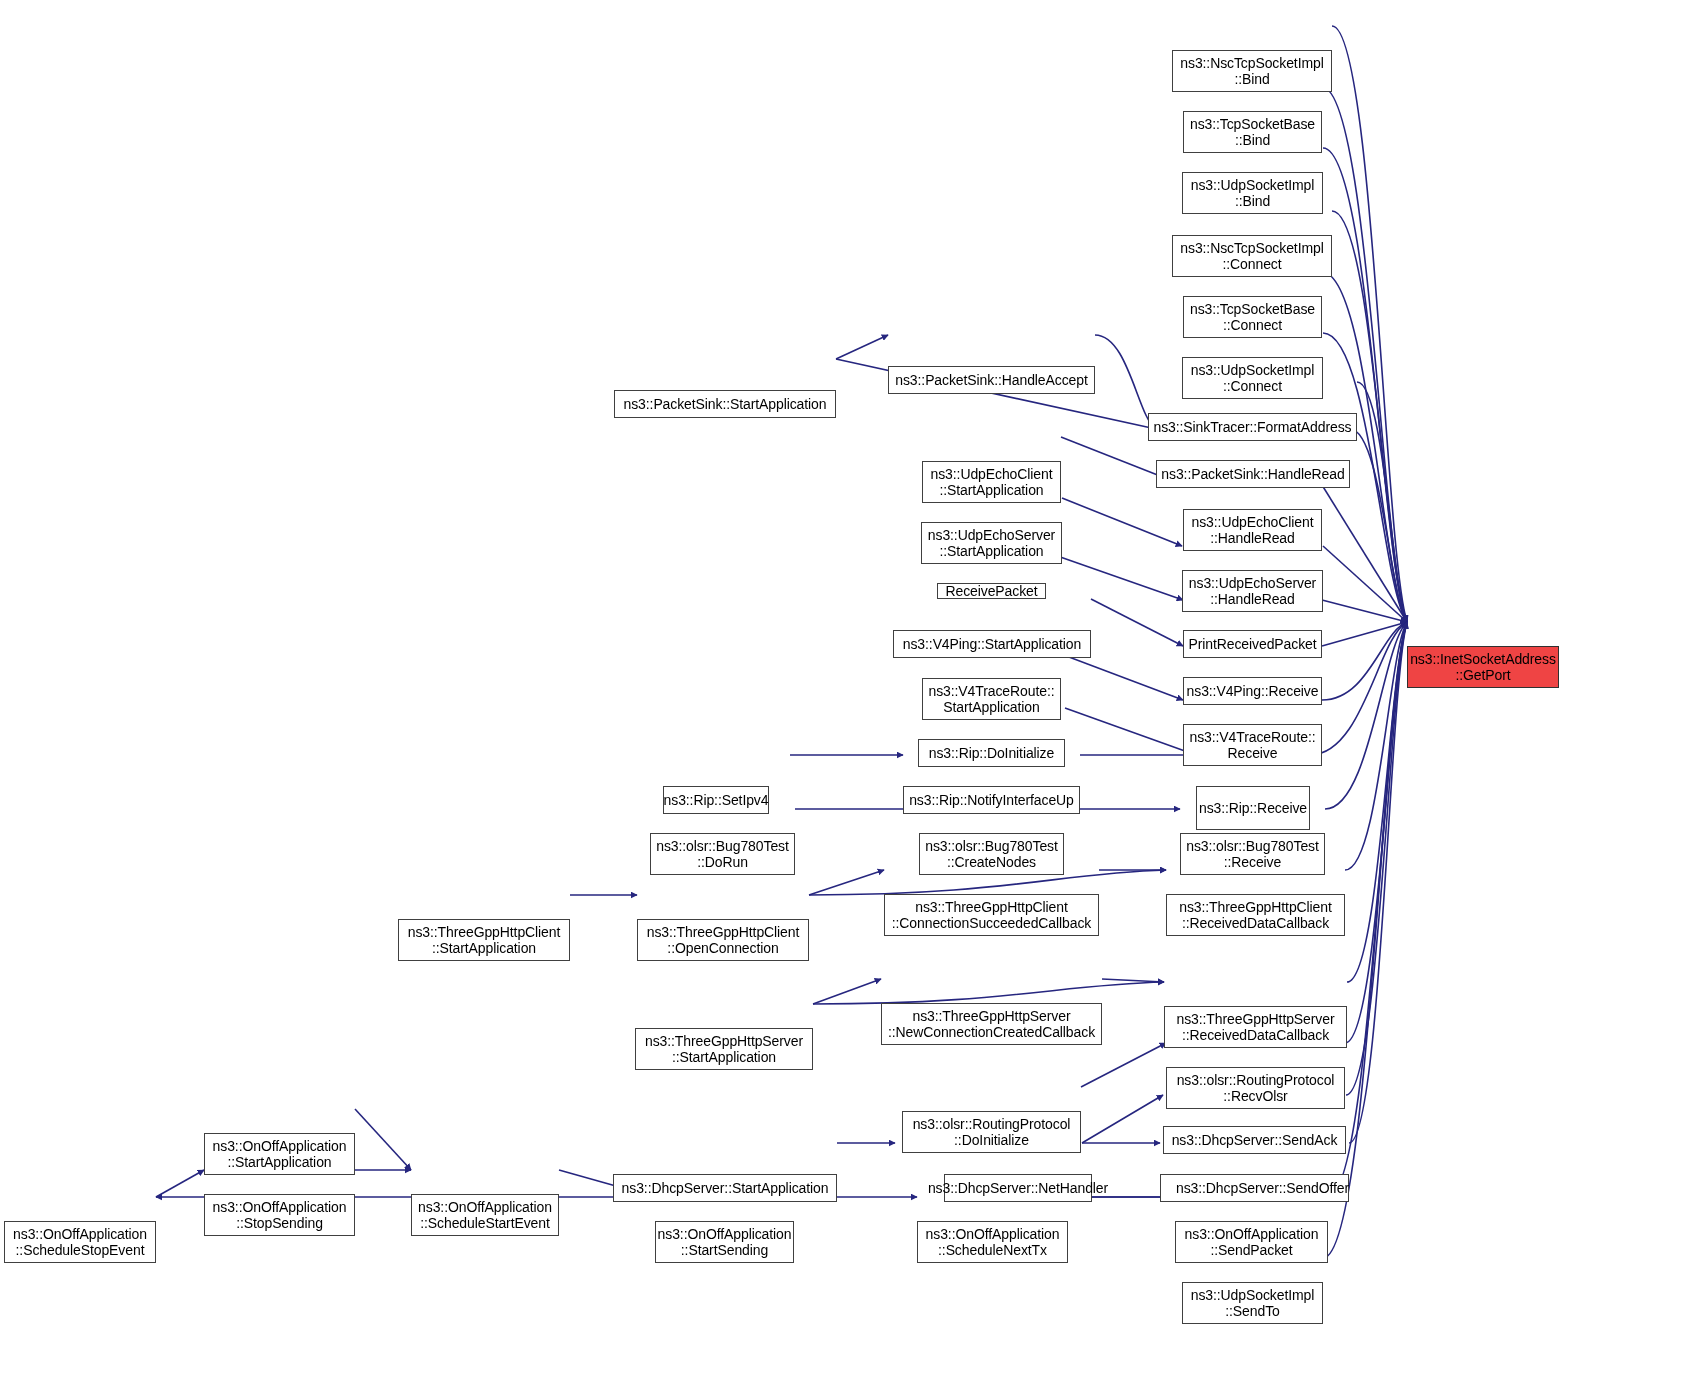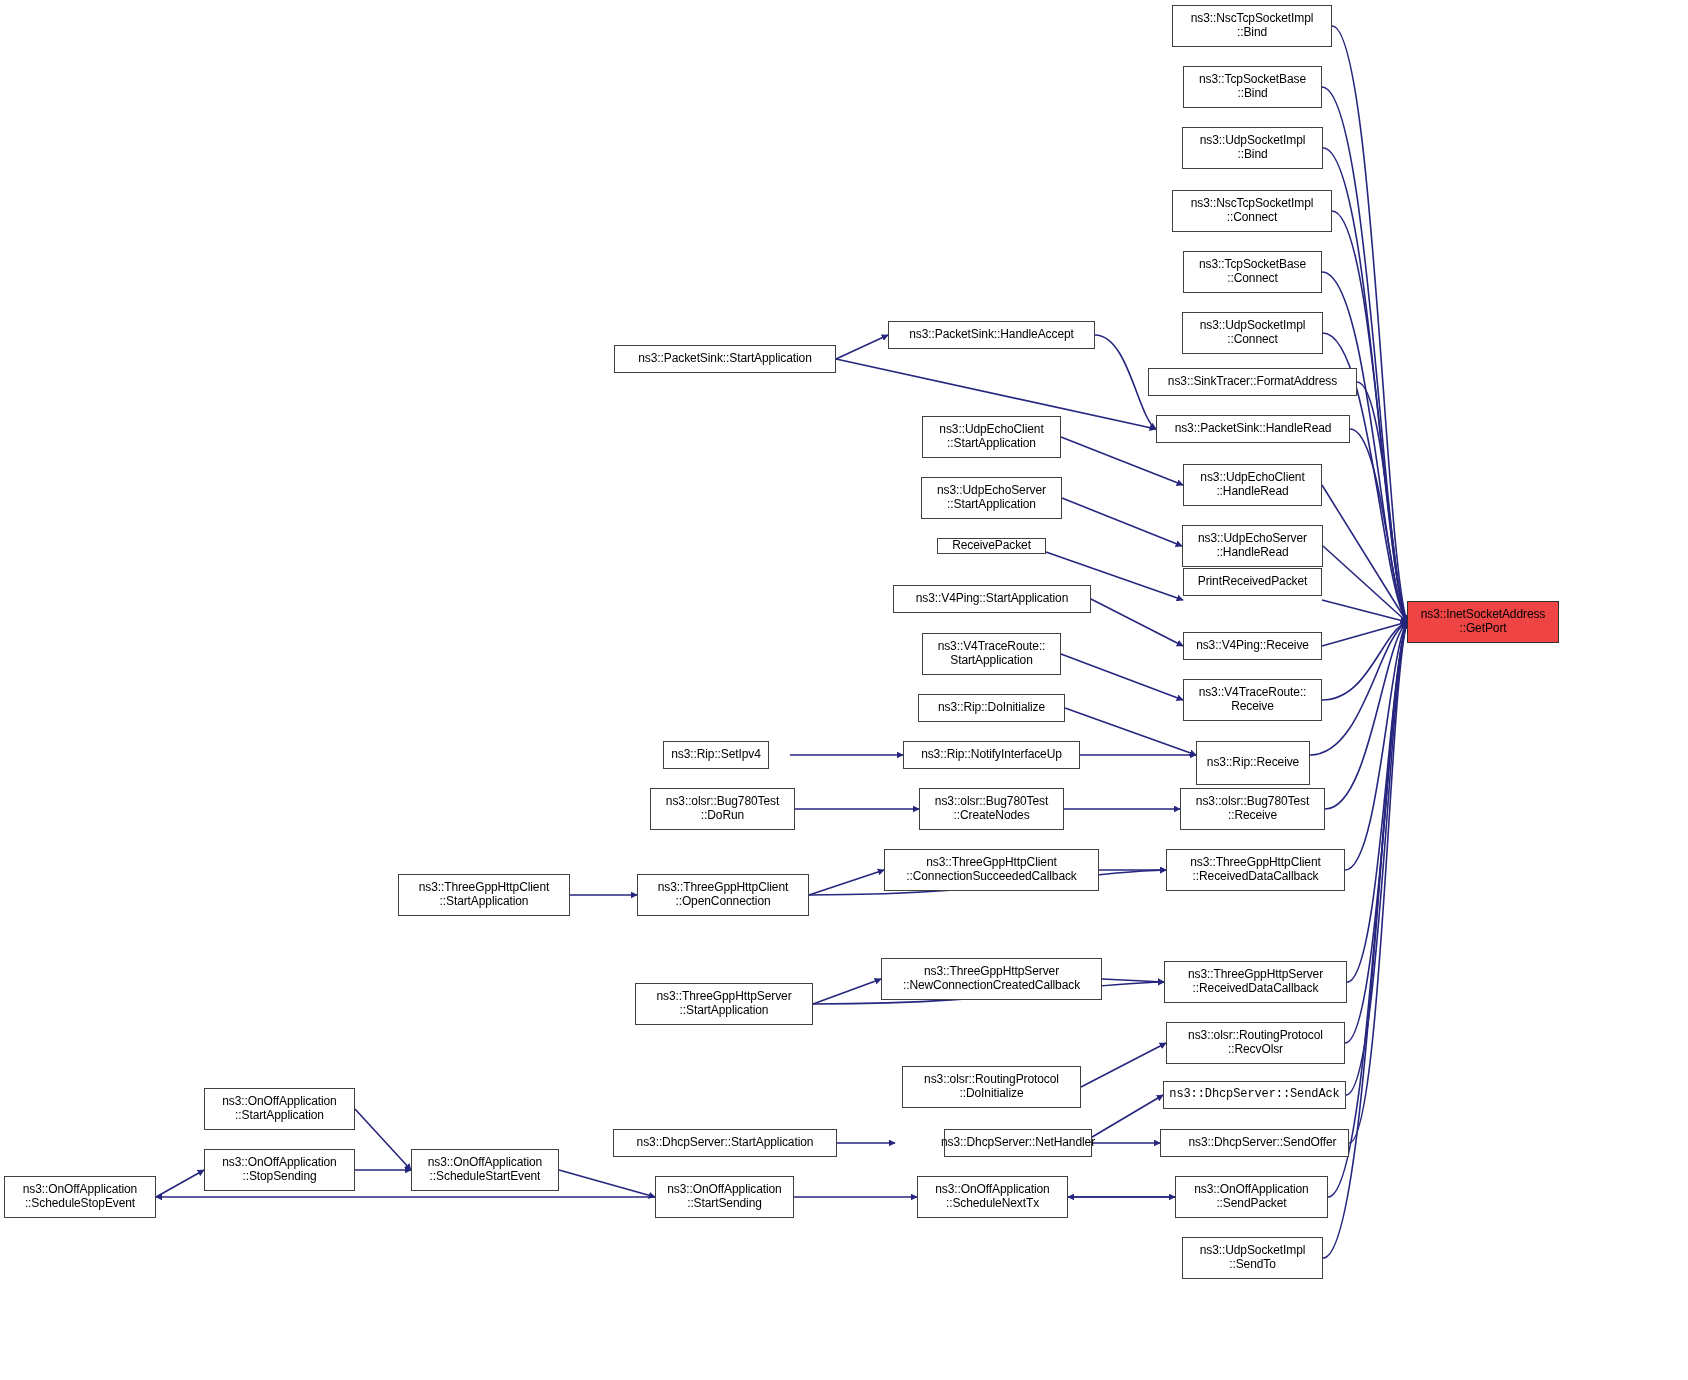--- a/index.html
+++ b/index.html
@@ -11,23 +11,24 @@
     position:absolute;
     box-sizing:border-box;
     border:1px solid #404040;
     background:#ffffff;
     color:#000000;
     display:flex;
     align-items:center;
     justify-content:center;
     text-align:center;
     line-height:1.16;
-    font-size:12px;
+    font-size:14px;
     white-space:pre-line;
     letter-spacing:-0.1px;
+    margin-top:45px;
   }
   .node.target{
     background:#ef4444;
     border:1px solid #303030;
   }
 </style>
 </head>
 <body>
 
 <div id="graph">
@@ -104,34 +105,34 @@
       <div class="node" style="left: 1183px; top: 251px; width: 139px; height: 42px;">ns3::TcpSocketBase
 ::Connect</div>
       <div class="node" style="left: 1182px; top: 312px; width: 141px; height: 42px;">ns3::UdpSocketImpl
 ::Connect</div>
       <div class="node" style="left: 1148px; top: 368px; width: 209px; height: 28px;">ns3::SinkTracer::FormatAddress</div>
       <div class="node" style="left: 1156px; top: 415px; width: 194px; height: 28px;">ns3::PacketSink::HandleRead</div>
       <div class="node" style="left: 1183px; top: 464px; width: 139px; height: 42px;">ns3::UdpEchoClient
 ::HandleRead</div>
       <div class="node" style="left: 1182px; top: 525px; width: 141px; height: 42px;">ns3::UdpEchoServer
 ::HandleRead</div>
-      <div class="node" style="left: 1183px; top: 568px; width: 139px; height: 28px;">PrintReceivedPacket</div>
+      <div class="node" style="left: 1183px; top: 585px; width: 139px; height: 28px;">PrintReceivedPacket</div>
       <div class="node" style="left: 1183px; top: 632px; width: 139px; height: 28px;">ns3::V4Ping::Receive</div>
       <div class="node" style="left: 1183px; top: 679px; width: 139px; height: 42px;">ns3::V4TraceRoute::
 Receive</div>
       <div class="node" style="left: 1196px; top: 741px; width: 114px; height: 44px;">ns3::Rip::Receive</div>
       <div class="node" style="left: 1180px; top: 788px; width: 145px; height: 42px;">ns3::olsr::Bug780Test
 ::Receive</div>
       <div class="node" style="left: 1166px; top: 849px; width: 179px; height: 42px;">ns3::ThreeGppHttpClient
 ::ReceivedDataCallback</div>
       <div class="node" style="left: 1164px; top: 961px; width: 183px; height: 42px;">ns3::ThreeGppHttpServer
 ::ReceivedDataCallback</div>
       <div class="node" style="left: 1166px; top: 1022px; width: 179px; height: 42px;">ns3::olsr::RoutingProtocol
 ::RecvOlsr</div>
-      <div class="node" style="left: 1163px; top: 1081px; width: 183px; height: 28px; font-family: Liberation Mono, monospace;">ns3::DhcpServer::SendAck</div>
+      <div class="node" style="left: 1163px; top: 1081px; width: 183px; height: 28px;">ns3::DhcpServer::SendAck</div>
       <div class="node" style="left: 1160px; top: 1129px; width: 189px; height: 28px; padding-left: 16px;">ns3::DhcpServer::SendOffer</div>
       <div class="node" style="left: 1175px; top: 1176px; width: 153px; height: 42px;">ns3::OnOffApplication
 ::SendPacket</div>
       <div class="node" style="left: 1182px; top: 1237px; width: 141px; height: 42px;">ns3::UdpSocketImpl
 ::SendTo</div>
       <div class="node" style="left: 888px; top: 321px; width: 207px; height: 28px;">ns3::PacketSink::HandleAccept</div>
       <div class="node" style="left: 614px; top: 345px; width: 222px; height: 28px;">ns3::PacketSink::StartApplication</div>
       <div class="node" style="left: 922px; top: 416px; width: 139px; height: 42px;">ns3::UdpEchoClient
 ::StartApplication</div>
       <div class="node" style="left: 921px; top: 477px; width: 141px; height: 42px;">ns3::UdpEchoServer

